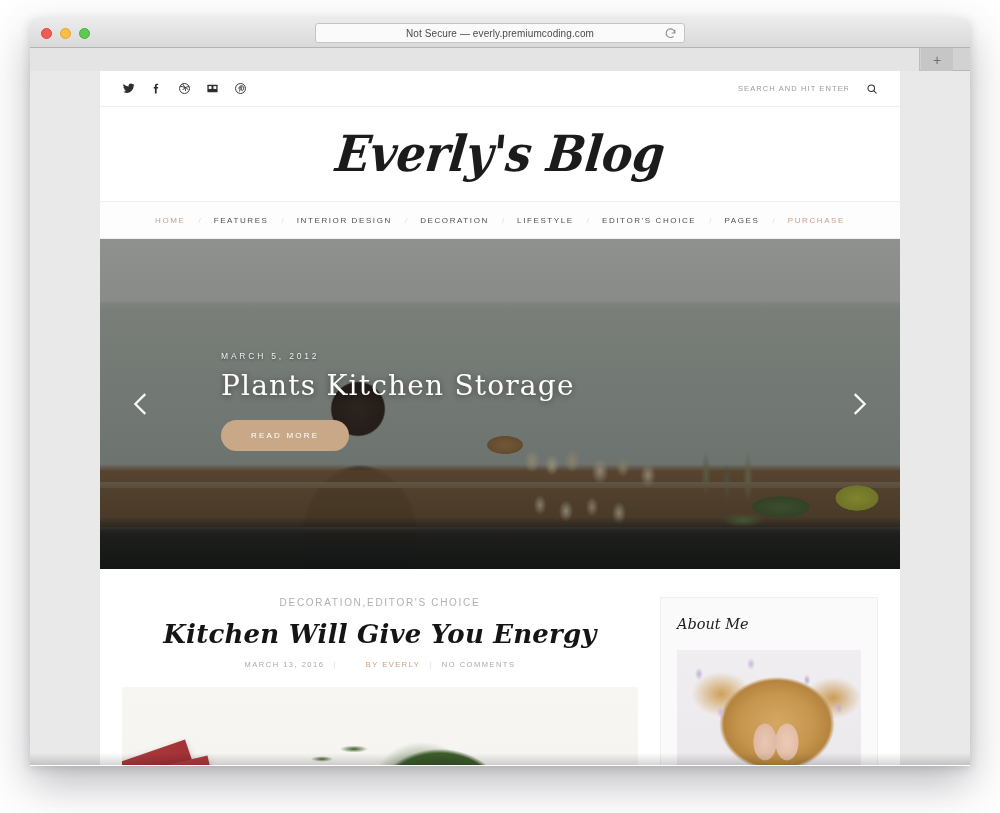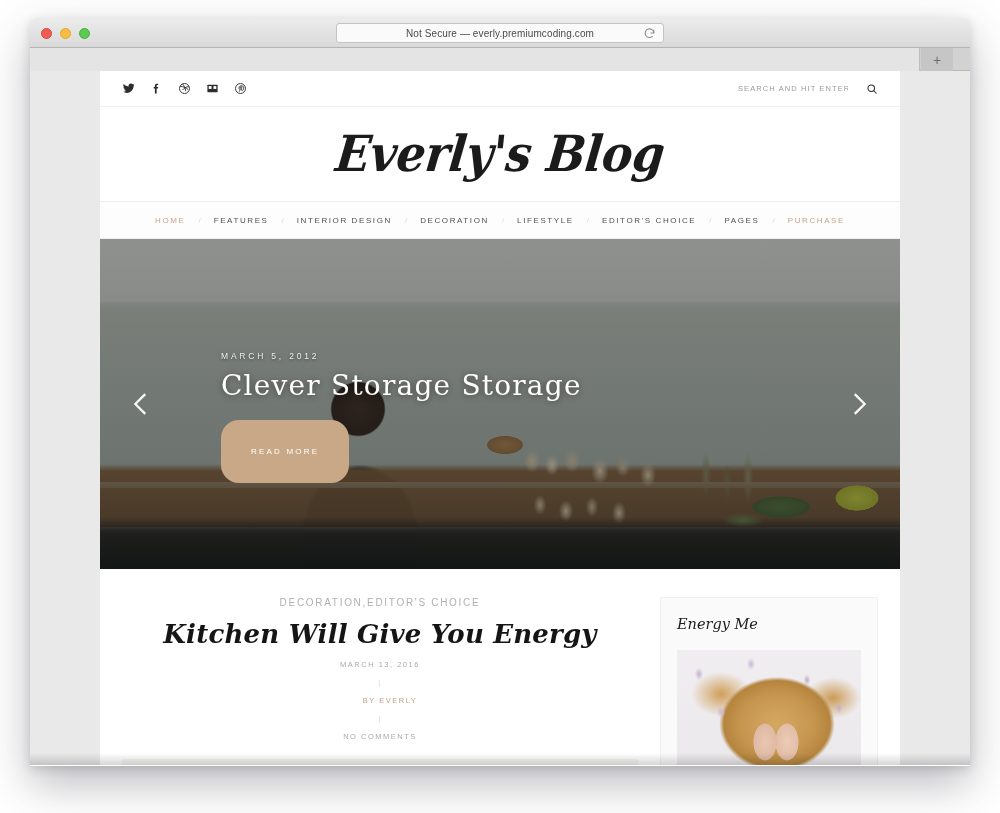--- a/index.html
+++ b/index.html
@@ -42,21 +42,21 @@
   .tl { width: 11px; height: 11px; border-radius: 50%; display: block; }
   .tl-red { background: #f05c53; border: 1px solid #e0443b; }
   .tl-yellow { background: #f7bd45; border: 1px solid #e2a72f; }
   .tl-green { background: #5dc852; border: 1px solid #46b13c; }
 
   .url-bar {
     position: absolute;
     left: 50%;
     transform: translateX(-50%);
     top: 5px;
-    width: 328px;
+    width: 370px;
     height: 20px;
     background: #fafafa;
     border: 1px solid #c4c4c4;
     border-radius: 3px;
     display: flex;
     align-items: center;
     justify-content: center;
   }
   .url-text {
     font-size: 10px;
@@ -284,21 +284,21 @@
     margin-bottom: 18px;
     text-shadow: 0 1px 6px rgba(0,0,0,0.45);
     white-space: nowrap;
   }
   .read-more {
     display: inline-block;
     background: #c9a887;
     color: #ffffff;
     border: none;
     border-radius: 18px;
-    padding: 27px 30px;
+    padding: 11px 30px;
     font-size: 8px;
     letter-spacing: 2.2px;
     text-transform: uppercase;
     cursor: pointer;
     font-family: "Liberation Sans", sans-serif;
   }
   .hero-arrow {
     position: absolute;
     top: 148px;
     width: 34px;
@@ -337,24 +337,23 @@
     margin-bottom: 11px;
   }
   .post-meta {
     text-align: center;
     font-size: 7.5px;
     letter-spacing: 1.5px;
     color: #aaaaaa;
     text-transform: uppercase;
     display: flex;
     align-items: center;
-    justify-content: flex-end;
+    justify-content: center;
     gap: 9px;
     margin-bottom: 18px;
-    flex-direction: column;
   }
   .post-meta .author { color: #c2a088; padding-left: 20px; }
   .post-meta .bar { color: #d8d8d8; }
 
   .post-image {
     position: relative;
     width: 516px;
     height: 230px;
     overflow: hidden;
     background: #f3f2ef;
@@ -541,21 +540,21 @@
         <span class="nav-sep">/</span>
         <a class="nav-item accent" href="#">PURCHASE</a>
       </nav>
 
       <section class="hero">
         <div class="hero-photo"></div>
         <div class="hero-overlay"></div>
 
         <div class="hero-content">
           <div class="hero-date">MARCH 5, 2012</div>
-          <div class="hero-title">Clever Storage Storage</div>
+          <div class="hero-title">Plants Kitchen Storage</div>
           <button class="read-more">READ MORE</button>
         </div>
 
         <svg class="hero-arrow prev" viewBox="0 0 24 24" fill="none" stroke="currentColor" stroke-width="1.6">
           <polyline points="15 5 8 12 15 19"></polyline>
         </svg>
         <svg class="hero-arrow next" viewBox="0 0 24 24" fill="none" stroke="currentColor" stroke-width="1.6">
           <polyline points="9 5 16 12 9 19"></polyline>
         </svg>
       </section>
@@ -576,21 +575,21 @@
             <div class="post-image">
               <div class="plants-photo"></div>
               <div class="book book-1"></div>
               <div class="book book-2"></div>
             </div>
           </article>
         </div>
 
         <aside class="side-col">
           <div class="widget">
-            <div class="widget-title">Energy Me</div>
+            <div class="widget-title">About Me</div>
             <div class="widget-image">
               <div class="about-photo"></div>
             </div>
           </div>
         </aside>
 
       </div>
     </div>
     <div class="viewport-bottom-shade"></div>
   </div>

